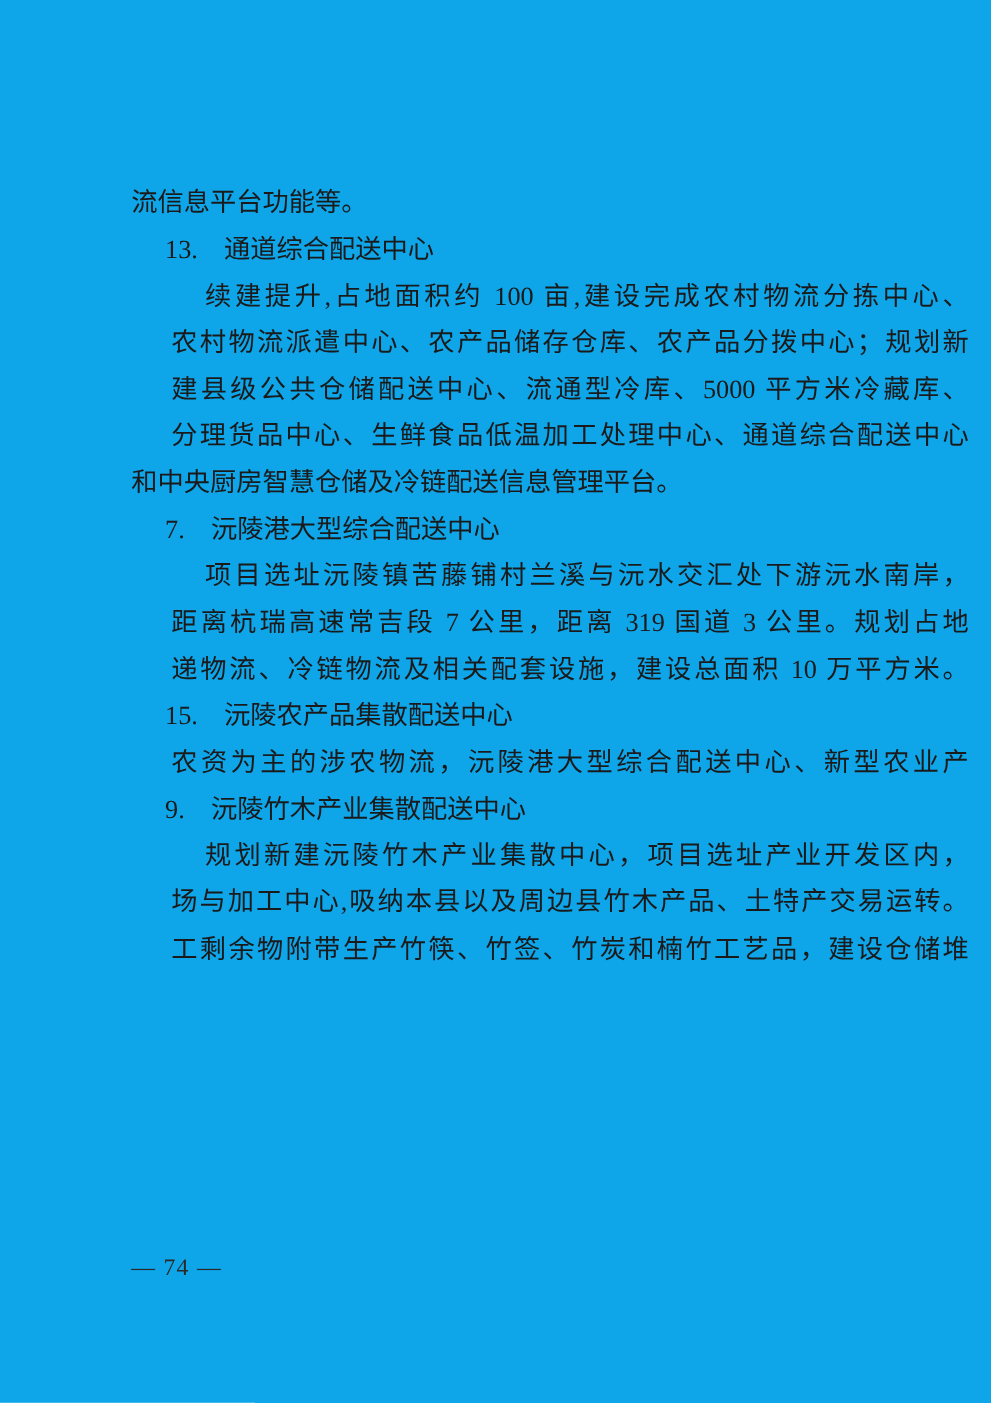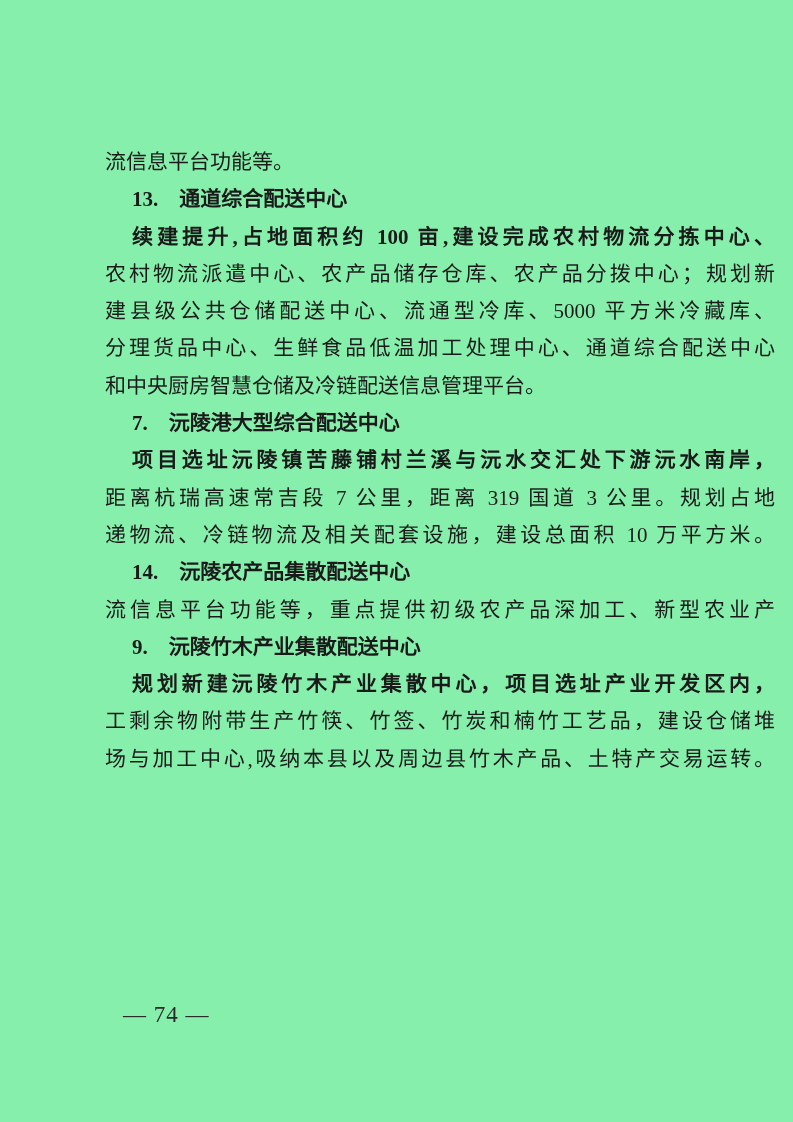--- a/index.html
+++ b/index.html
@@ -13,50 +13,50 @@
       font-family: "Liberation Serif", "DejaVu Serif", serif;
       position: relative;
       overflow: hidden;
     }
     .page {
       position: absolute;
       left: 0;
       top: 0;
       width: 793px;
       height: 1122px;
-      background: #86efac;
+      background: #0ea5e9;
     }
     .textblock {
       position: absolute;
       left: 105px;
       top: 144px;
       width: 670px;
     }
     .line {
       font-size: 21px;
       line-height: 37.3px;
       height: 37.3px;
       color: #1a1a1a;
       text-align: left;
       overflow: visible;
     }
     .line.just {
       text-align: justify;
       text-align-last: justify;
+      margin-left: 32px;
       -moz-text-align-last: justify;
     }
     .line.indent {
       text-indent: 27px;
-      font-weight: bold;
     }
     .footer {
       position: absolute;
-      left: 123px;
+      left: 105px;
       top: 1000px;
-      font-size: 23px;
+      font-size: 19px;
       line-height: 30px;
       color: #2a2a2a;
       letter-spacing: 1px;
     }
   </style>
 </head>
 <body>
 
 <div class="page">
 
@@ -65,23 +65,23 @@
     <div class="line indent">13.　通道综合配送中心</div>
     <div class="line indent just">续建提升,占地面积约 100 亩,建设完成农村物流分拣中心、</div>
     <div class="line just">农村物流派遣中心、农产品储存仓库、农产品分拨中心；规划新</div>
     <div class="line just">建县级公共仓储配送中心、流通型冷库、5000 平方米冷藏库、</div>
     <div class="line just">分理货品中心、生鲜食品低温加工处理中心、通道综合配送中心</div>
     <div class="line">和中央厨房智慧仓储及冷链配送信息管理平台。</div>
     <div class="line indent">7.　沅陵港大型综合配送中心</div>
     <div class="line indent just">项目选址沅陵镇苦藤铺村兰溪与沅水交汇处下游沅水南岸，</div>
     <div class="line just">距离杭瑞高速常吉段 7 公里，距离 319 国道 3 公里。规划占地</div>
     <div class="line just">递物流、冷链物流及相关配套设施，建设总面积 10 万平方米。</div>
-    <div class="line indent">14.　沅陵农产品集散配送中心</div>
-    <div class="line just">流信息平台功能等，重点提供初级农产品深加工、新型农业产</div>
+    <div class="line indent">15.　沅陵农产品集散配送中心</div>
+    <div class="line just">农资为主的涉农物流，沅陵港大型综合配送中心、新型农业产</div>
     <div class="line indent">9.　沅陵竹木产业集散配送中心</div>
     <div class="line indent just">规划新建沅陵竹木产业集散中心，项目选址产业开发区内，</div>
+    <div class="line just">场与加工中心,吸纳本县以及周边县竹木产品、土特产交易运转。</div>
     <div class="line just">工剩余物附带生产竹筷、竹签、竹炭和楠竹工艺品，建设仓储堆</div>
-    <div class="line just">场与加工中心,吸纳本县以及周边县竹木产品、土特产交易运转。</div>
   </div>
 
   <div class="footer">— 74 —</div>
 
 </div>
 
 </body></html>

